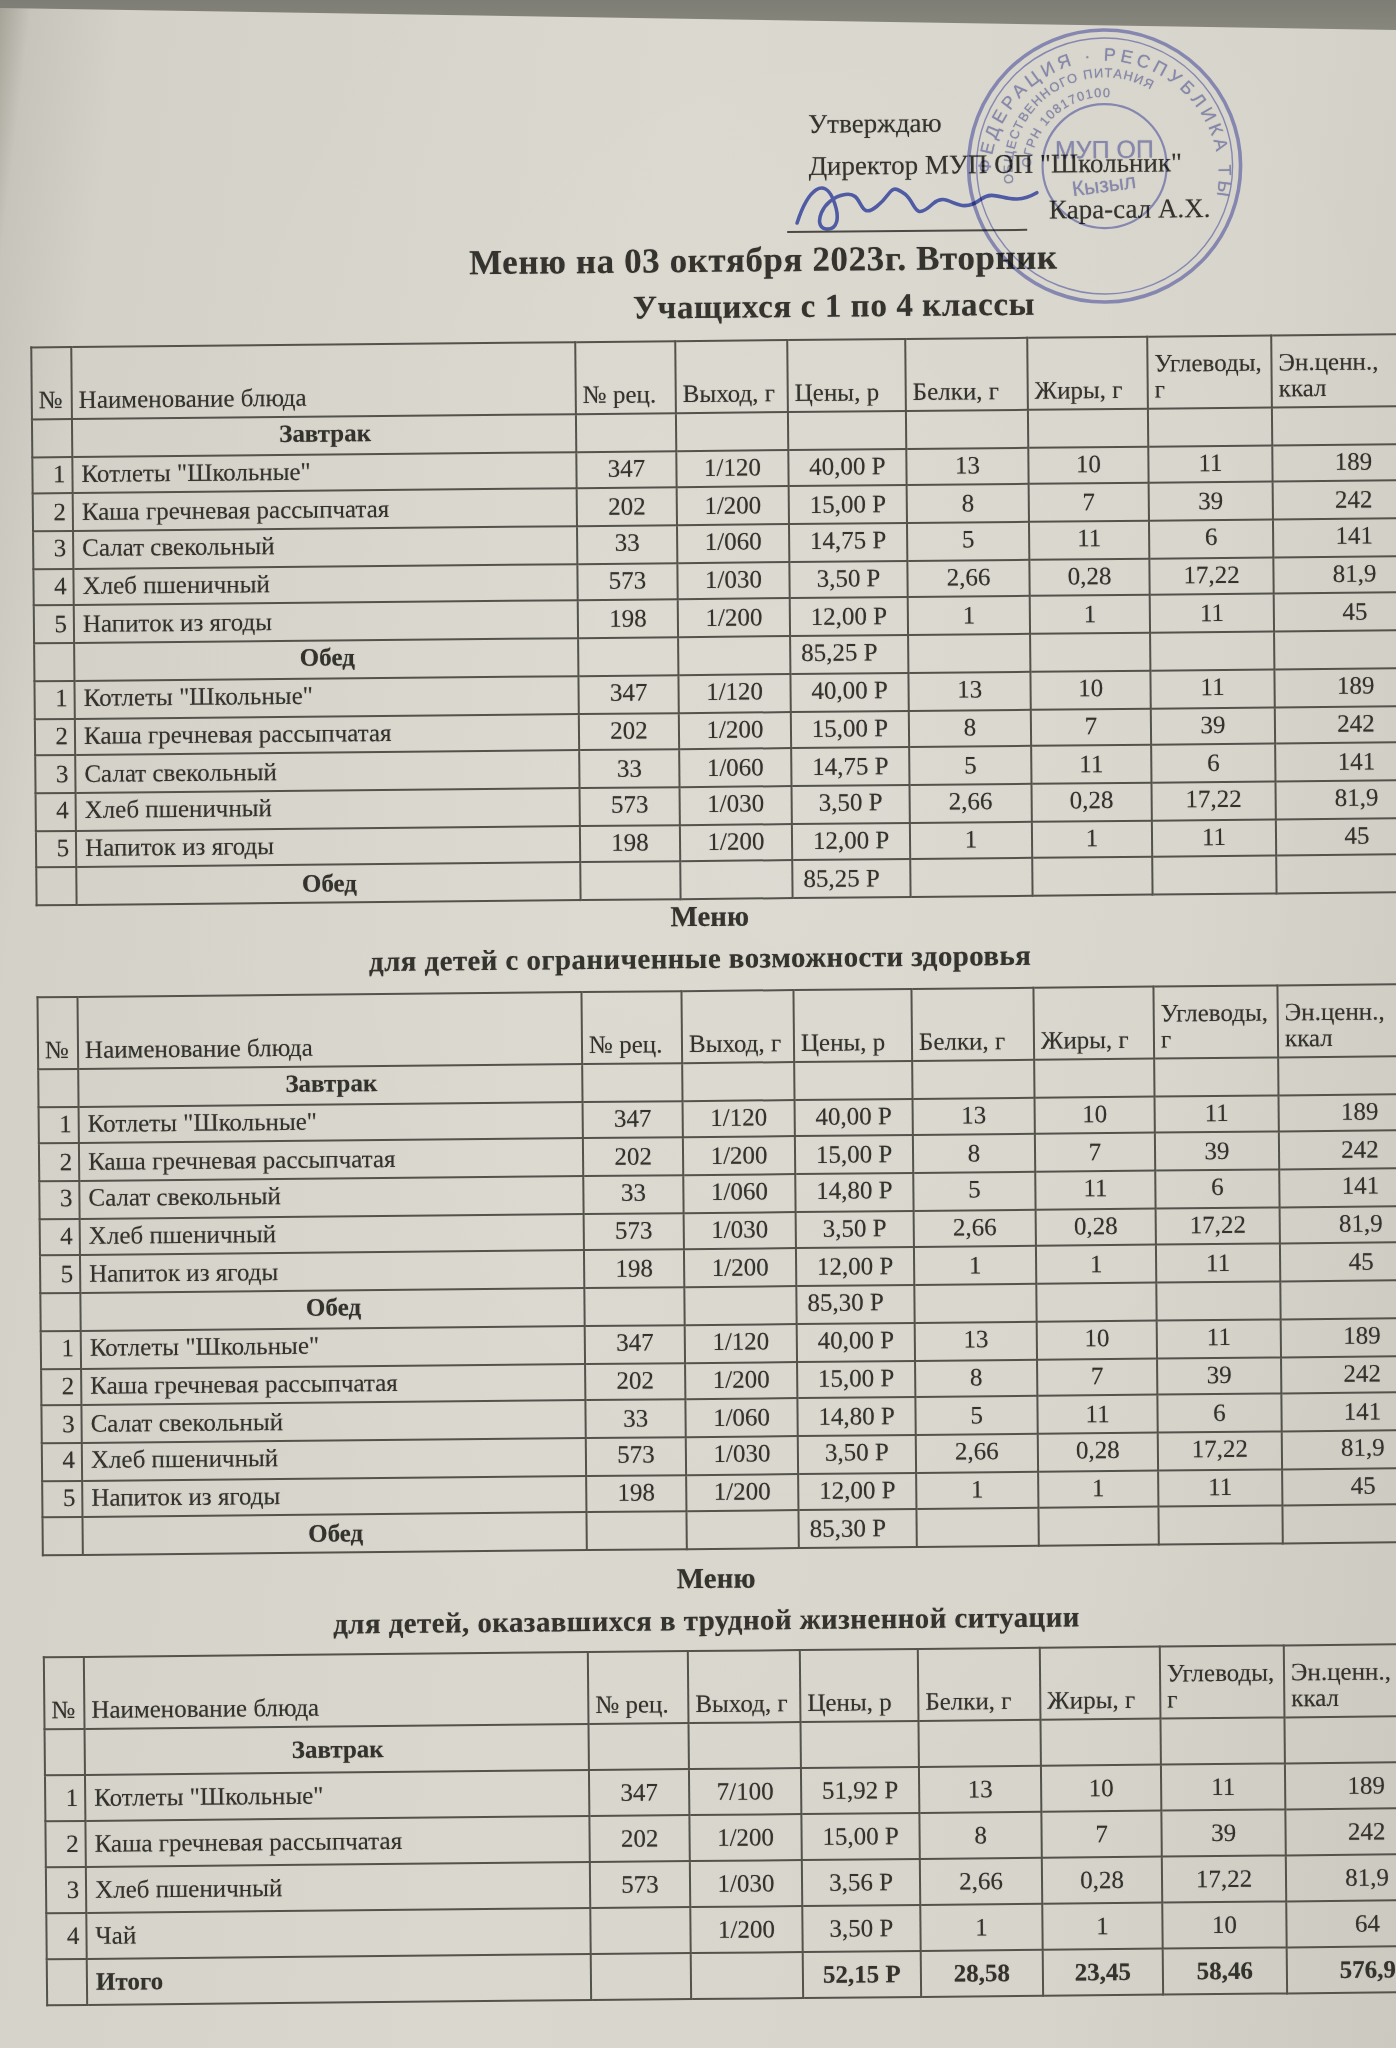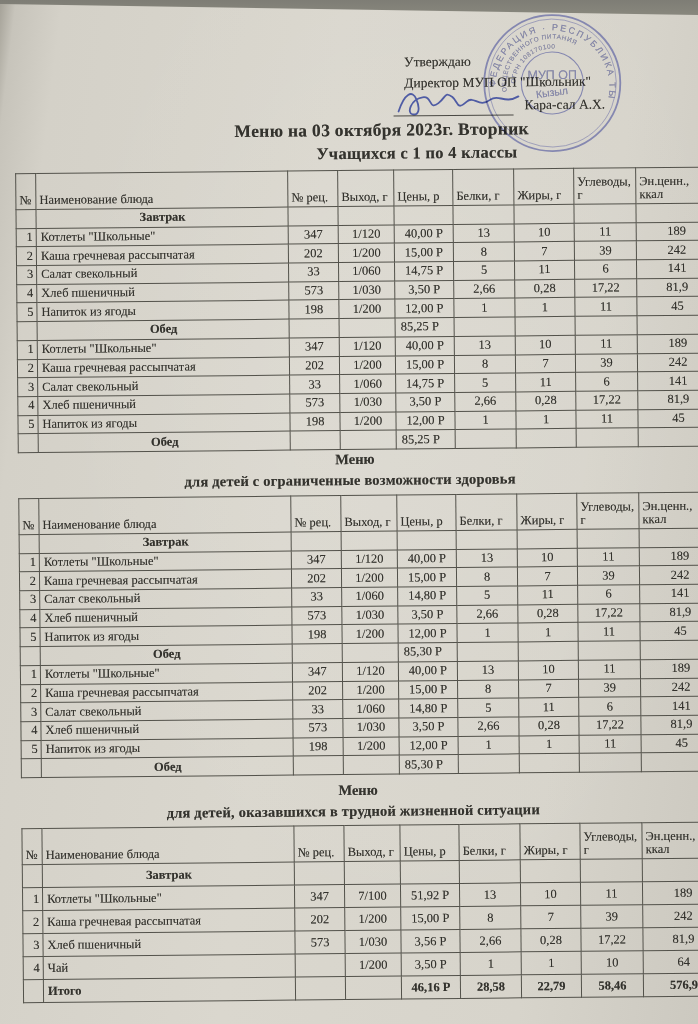--- a/index.html
+++ b/index.html
@@ -508,23 +508,23 @@
             <td class="c-mid">1</td>
             <td class="c-mid">1</td>
             <td class="c-mid">10</td>
             <td class="c-mid">64</td>
           </tr>
           <tr class="r-grand">
             <td class="c-num"></td>
             <td class="c-name">Итого</td>
             <td class="c-mid"></td>
             <td class="c-mid"></td>
-            <td class="c-mid c-price">46,16 Р</td>
+            <td class="c-mid c-price">52,15 Р</td>
             <td class="c-mid">28,58</td>
-            <td class="c-mid">22,79</td>
+            <td class="c-mid">23,45</td>
             <td class="c-mid">58,46</td>
             <td class="c-mid">576,9</td>
           </tr>
         </tbody>
       </table>
     </div>
 
   <svg class="abs stamp" style="left:458px;top:-12px;" width="196" height="196" viewBox="0 0 196 196">
     <g fill="none" stroke="#6d71a8">
       <circle cx="98" cy="97" r="68" stroke-width="1.8"></circle>

